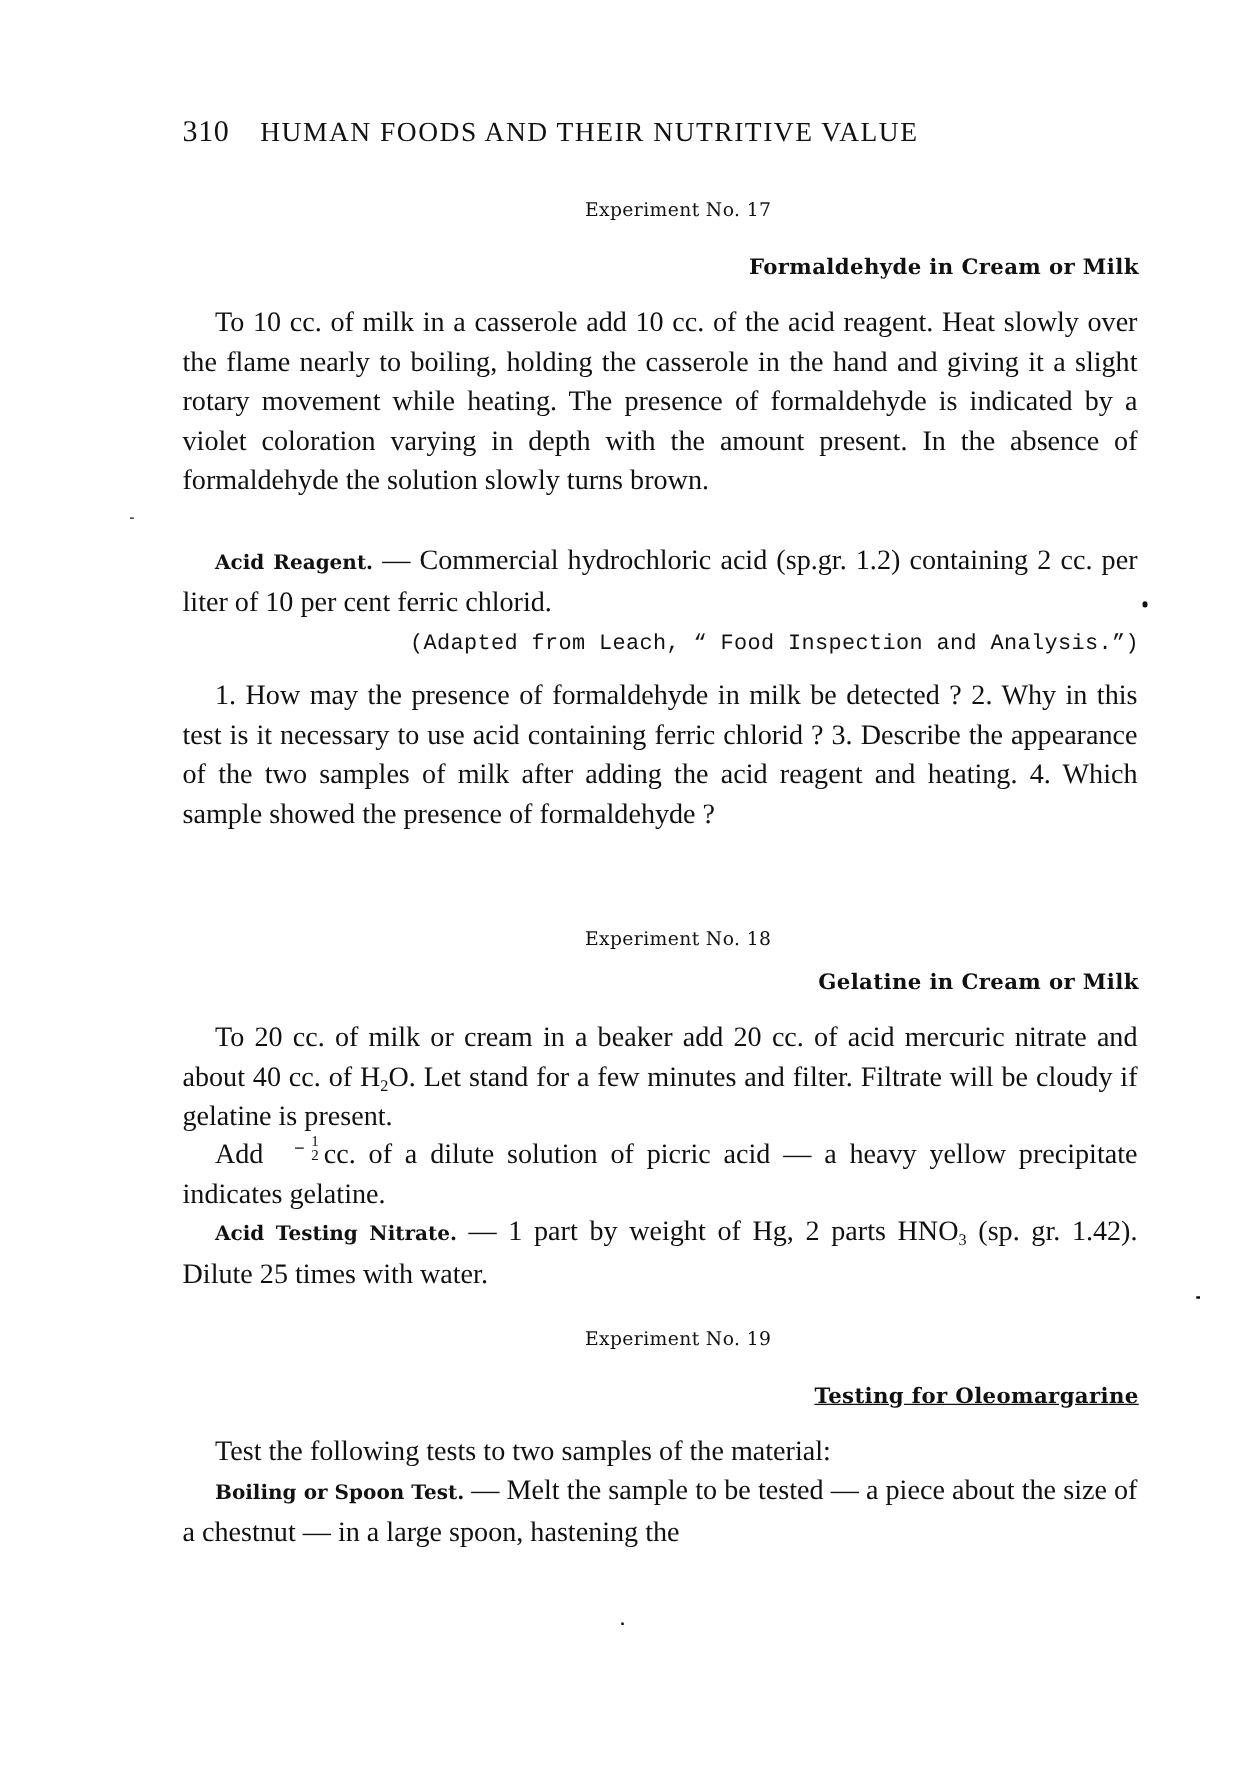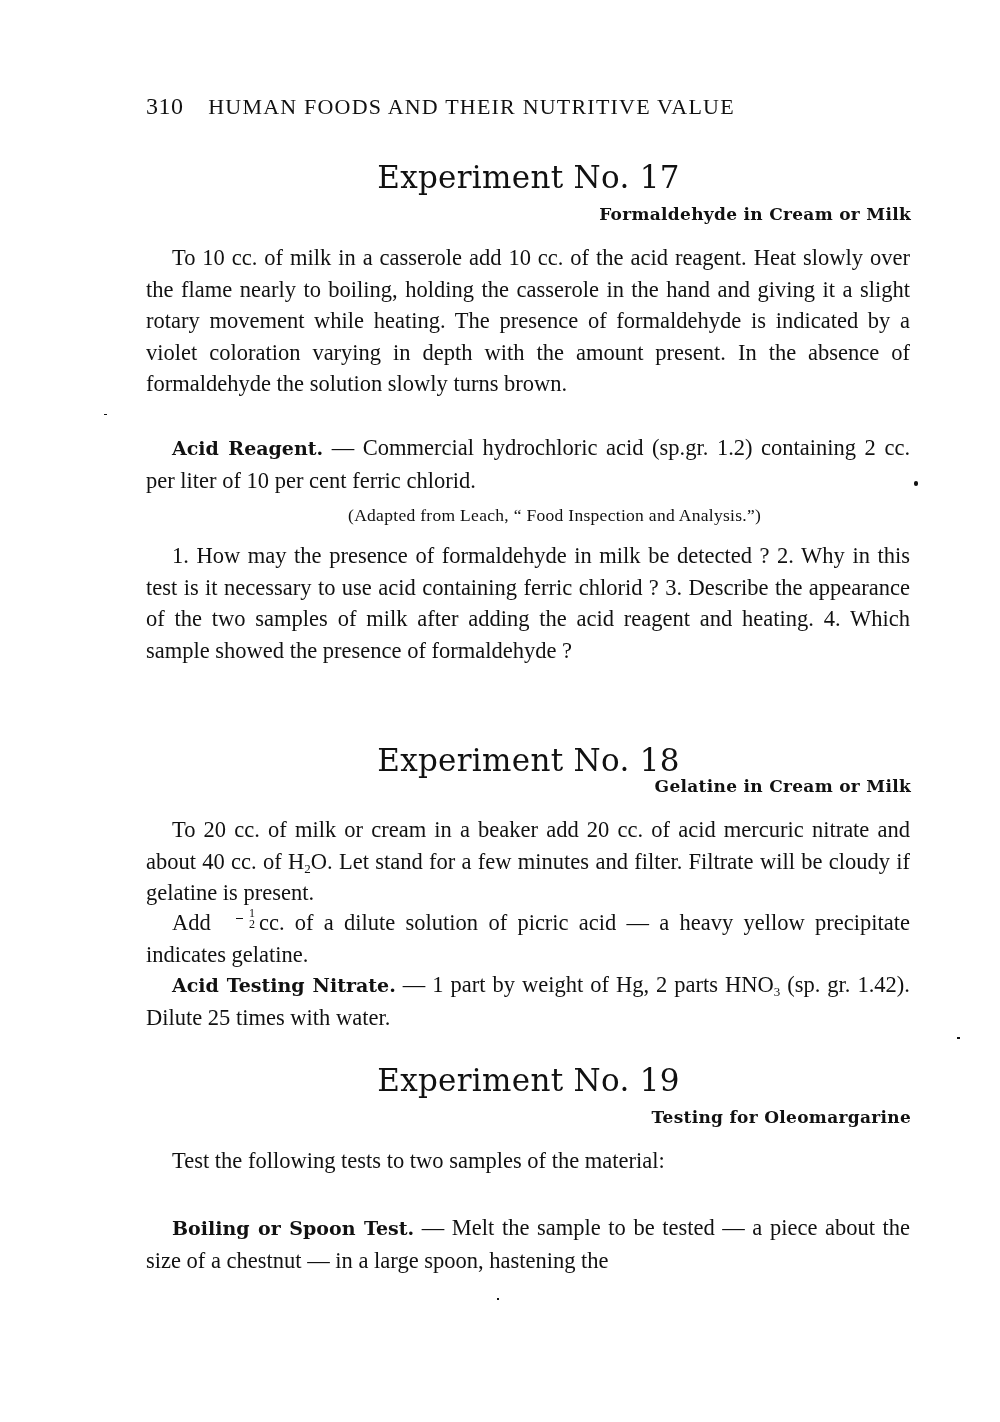--- a/index.html
+++ b/index.html
@@ -25,25 +25,25 @@
       white-space: nowrap;
     }
     .running-head .pgnum {
       font-size: 24px;
       margin-right: 18px;
       letter-spacing: 0.5px;
       text-align: right;
     }
     .exp-title {
       position: absolute;
-      left: 146px;
+      left: 160px;
       width: 765px;
       text-align: center;
       font-family: "DejaVu Serif", "Liberation Serif", serif;
-      font-size: 31px;
+      font-size: 15px;
       font-weight: normal;
       letter-spacing: 0.3px;
     }
     .exp-subtitle {
       position: absolute;
       left: 146px;
       width: 765px;
       text-align: right;
       font-family: "DejaVu Serif", serif;
       font-weight: bold;
@@ -57,29 +57,30 @@
       font-size: 22.5px;
       line-height: 31.6px;
       text-align: justify;
       text-align-last: auto;
       hyphens: manual;
     }
     .para.indent { text-indent: 26px; }
     .para .lead {
       font-family: "DejaVu Serif", serif;
       font-weight: bold;
-      font-size: 19px;
+      font-size: 16px;
     }
     .citation {
       position: absolute;
-      left: 348px;
+      left: 328px;
       top: 505px;
       font-size: 17.5px;
       white-space: nowrap;
       letter-spacing: 0.3px;
+      font-family: Liberation Mono, monospace;
     }
     sub { font-size: 13px; vertical-align: -4px; line-height: 0; }
     .frac {
       display: inline-block;
       font-size: 12px;
       line-height: 10px;
       vertical-align: 2px;
       text-align: center;
       margin: 0 4px 0 2px;
     }
@@ -121,24 +122,24 @@
 <div class="para indent" style="top:907px;">
   <span>Add</span>
   <span class="frac"><span>1</span><span class="bar"></span><span>2</span></span><span>cc. of a dilute solution of picric acid — a heavy yellow precipitate indicates gelatine.</span>
 </div>
 
 <div class="para indent" style="top:969px;">
   <span class="lead">Acid Testing Nitrate.</span><span> — 1 part by weight of Hg, 2 parts HNO</span><sub>3</sub><span> (sp. gr. 1.42).  Dilute 25 times with water.</span>
 </div>
 
 <div class="exp-title" style="top:1062px;">Experiment No. 19</div>
-<div class="exp-subtitle" style="top:1107px;">Testing for Oleomargarine</div>
+<div class="exp-subtitle" style="top:1107px;text-decoration:underline;">Testing for Oleomargarine</div>
 
 <div class="para indent" style="top:1145px;">Test the following tests to two samples of the material:</div>
 
-<div class="para indent" style="top:1176px;margin-top:36px;">
+<div class="para indent" style="top:1176px;">
   <span class="lead">Boiling or Spoon Test.</span><span> — Melt the sample to be tested — a piece about the size of a chestnut — in a large spoon, hastening the</span>
 </div>
 
 <div class="mark" style="left:104px;top:414px;width:3px;height:1px;"></div>
 <div class="mark" style="left:914px;top:481px;width:4px;height:5px;border-radius:2px;"></div>
 <div class="mark" style="left:957px;top:1037px;width:3px;height:2px;"></div>
 <div class="mark" style="left:497px;top:1298px;width:2px;height:2px;"></div>
 
 </body></html>

